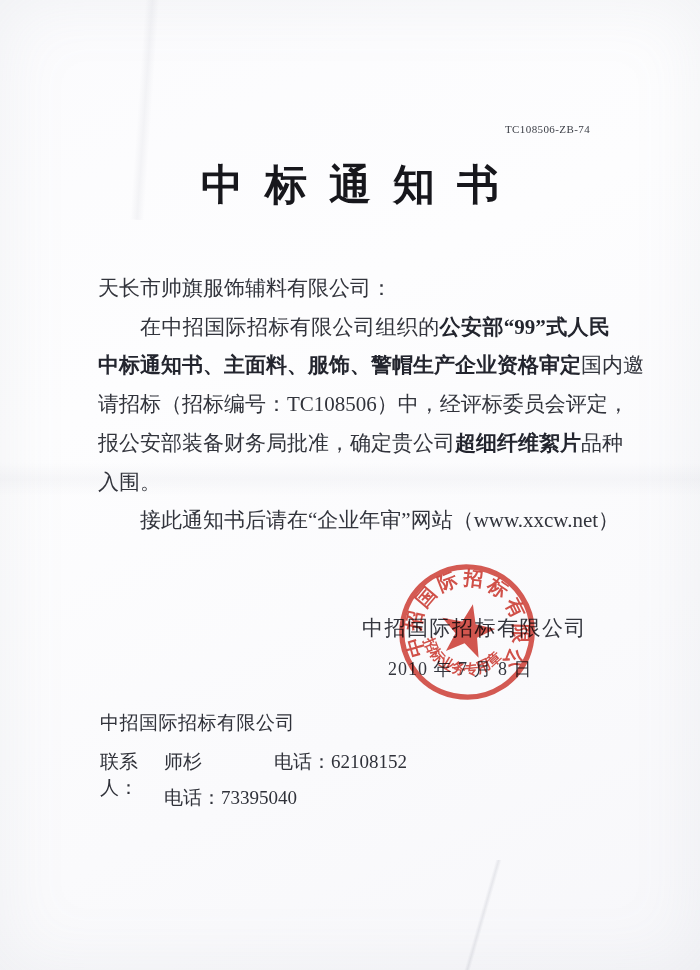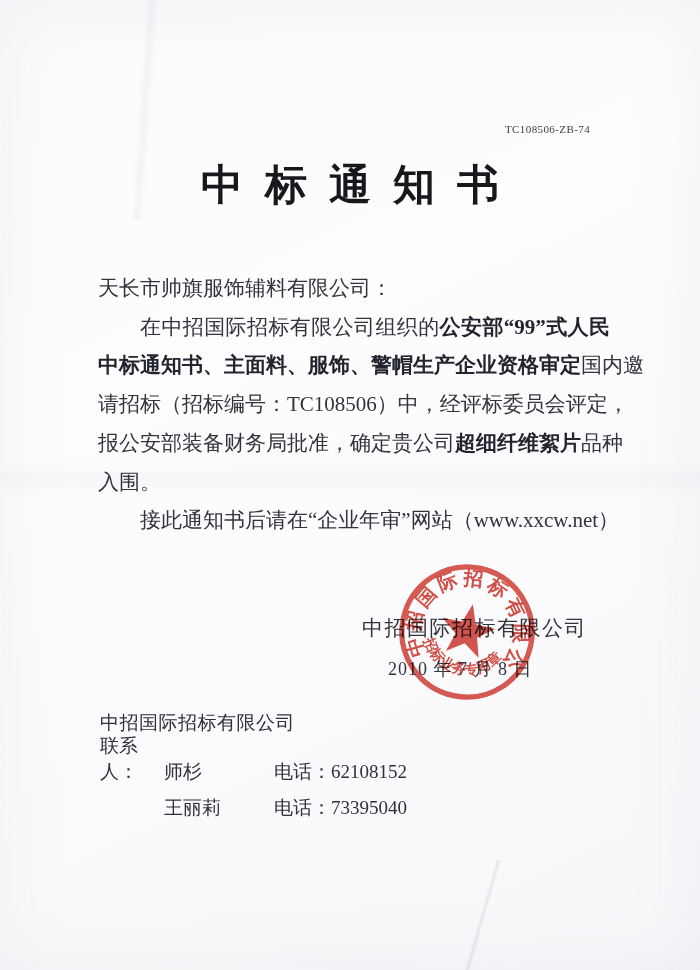--- a/index.html
+++ b/index.html
@@ -52,21 +52,21 @@
   .stamp {
     position:absolute; left:383px; top:548px; width:168px; height:168px;
     transform:rotate(12deg);
     mix-blend-mode:multiply; opacity:0.93;
   }
   .footer {
     position:absolute; left:100px; top:710px;
     font-size:19px; color:#2f3139;
   }
   .footer-company { margin-bottom:13px; letter-spacing:0.5px; }
-  .contact-row { display:flex; height:36px; align-items:flex-end; }
+  .contact-row { display:flex; height:36px; align-items:flex-start; }
   .contact-label { display:inline-block; width:64px; }
   .contact-name  { display:inline-block; width:110px; }
   .contact-phone { display:inline-block; }
 </style>
 </head>
 <body>
 
 <div class="page">
 
   <div class="crease crease-topleft"></div>
@@ -109,18 +109,17 @@
 
   <div class="footer">
     <div class="footer-company">中招国际招标有限公司</div>
     <div class="contact-row">
       <span class="contact-label">联系人：</span>
       <span class="contact-name">师杉</span>
       <span class="contact-phone"><span>电话：</span><span>62108152</span></span>
     </div>
     <div class="contact-row">
       <span class="contact-label"></span>
-      <span class="contact-name">王丽莉</span>
       <span class="contact-phone"><span>电话：</span><span>73395040</span></span>
     </div>
   </div>
 
 </div>
 
 </body></html>

